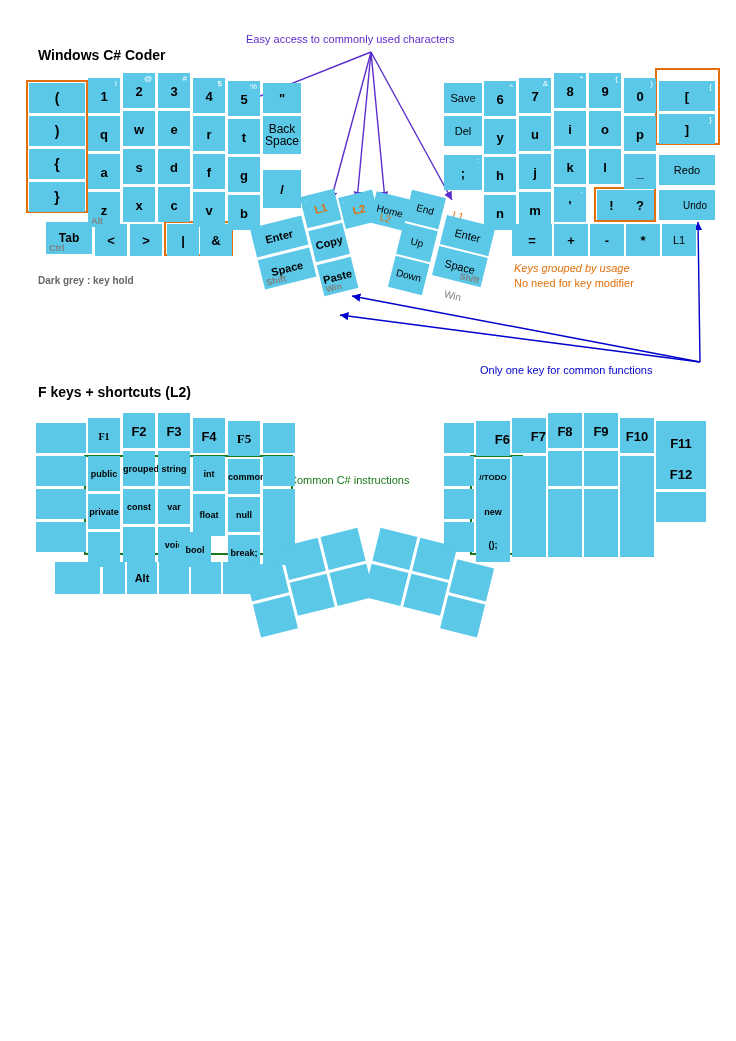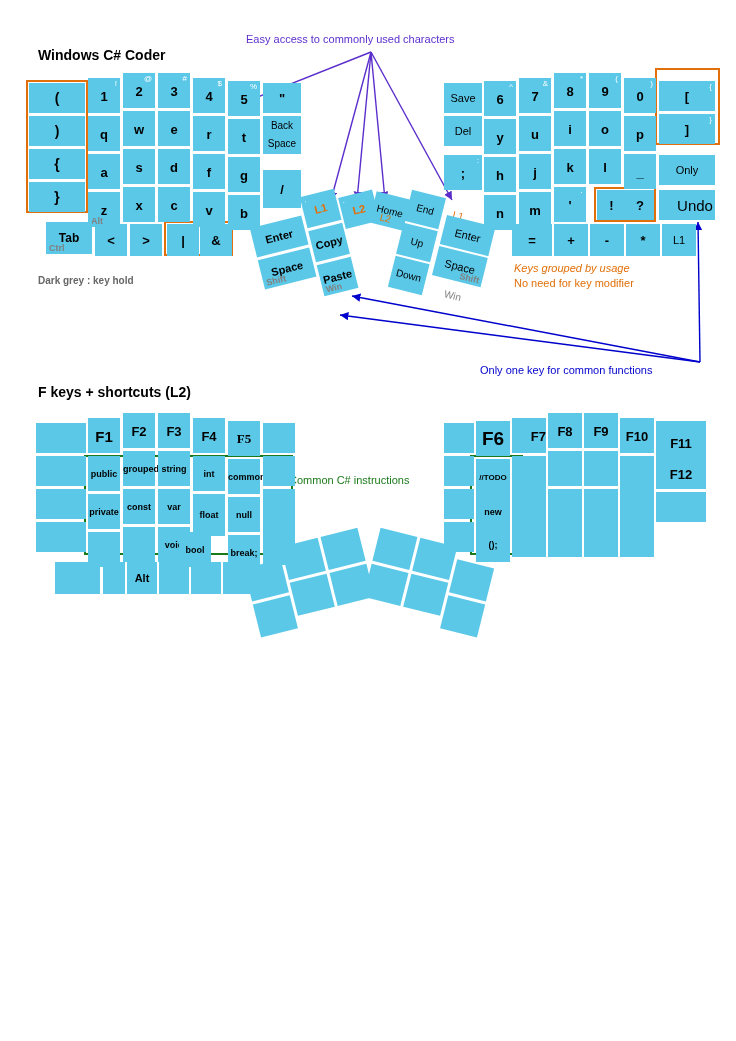--- a/index.html
+++ b/index.html
@@ -100,21 +100,21 @@
 <div class="key" style="left:158px;top:111px;width:32px;height:35px;">
     <span class="main" style="font-size:13px;">e</span>
   </div>
 <div class="key" style="left:193px;top:116px;width:32px;height:35px;">
     <span class="main" style="font-size:13px;">r</span>
   </div>
 <div class="key" style="left:228px;top:119px;width:32px;height:35px;">
     <span class="main" style="font-size:13px;">t</span>
   </div>
 <div class="key smallkey" style="left:263px;top:116px;width:38px;height:38px;">
-    <span class="main" style="font-size:10px;line-height:18px;">Back Space</span>
+    <span class="main" style="font-size:12px;line-height:12px;">Back Space</span>
   </div>
 
 <div class="key" style="left:29px;top:149px;width:56px;height:30px;">
     <span class="main" style="font-size:14px;">{</span>
   </div>
 <div class="key" style="left:88px;top:154px;width:32px;height:35px;">
     <span class="main" style="font-size:13px;">a</span>
   </div>
 <div class="key" style="left:123px;top:149px;width:32px;height:35px;">
     <span class="main" style="font-size:13px;">s</span>
@@ -258,41 +258,41 @@
 <div class="key" style="left:554px;top:149px;width:32px;height:35px;">
     <span class="main" style="font-size:13px;">k</span>
   </div>
 <div class="key" style="left:589px;top:149px;width:32px;height:35px;">
     <span class="main" style="font-size:13px;">l</span>
   </div>
 <div class="key" style="left:624px;top:154px;width:32px;height:35px;">
     <span class="main" style="font-size:13px;">_</span>
   </div>
 <div class="key smallkey" style="left:659px;top:155px;width:56px;height:30px;">
-    <span class="main" style="font-size:11px;">Only</span>
+    <span class="main" style="font-size:11px;">Redo</span>
   </div>
 
 <div class="key" style="left:484px;top:195px;width:32px;height:35px;">
     <span class="main" style="font-size:13px;">n</span>
   </div>
 <div class="key" style="left:519px;top:192px;width:32px;height:35px;">
     <span class="main" style="font-size:13px;">m</span>
   </div>
 <div class="key" style="left:554px;top:187px;width:32px;height:35px;">
     <span class="tr">·</span>
     <span class="main" style="font-size:13px;">'</span>
   </div>
 <div class="key" style="left:597px;top:190px;width:29px;height:30px;">
     <span class="main" style="font-size:13px;">!</span>
   </div>
 <div class="key" style="left:626px;top:190px;width:28px;height:30px;">
     <span class="main" style="font-size:13px;">?</span>
   </div>
 <div class="key smallkey" style="left:659px;top:190px;width:56px;height:30px;">
-    <span class="main" style="font-size:15px;padding-left:16px;">Undo</span>
+    <span class="main" style="font-size:10px;padding-left:16px;">Undo</span>
   </div>
 
 <div class="key" style="left:512px;top:224px;width:40px;height:32px;">
     <span class="main" style="font-size:13px;">=</span>
   </div>
 <div class="key" style="left:554px;top:224px;width:34px;height:32px;">
     <span class="main" style="font-size:13px;">+</span>
   </div>
 <div class="key" style="left:590px;top:224px;width:34px;height:32px;">
     <span class="main" style="font-size:13px;">-</span>
@@ -332,21 +332,21 @@
     </div>
   <div class="key smallkey" style="left:62px;top:46px;width:50px;height:22px;background:transparent;">
       <span class="main" style="font-size:10px;color:#808080;">Win</span>
     </div>
 </div>
 
 <div class="key" style="left:36px;top:423px;width:50px;height:30px;">
     <span class="main" style="font-size:12px;"></span>
   </div>
 <div class="key" style="left:88px;top:418px;width:32px;height:35px;">
-    <span class="main" style="font-size:15px;">F1</span>
+    <span class="main" style="font-size:10px;font-family:Liberation Serif, serif;">F1</span>
   </div>
 <div class="key" style="left:123px;top:413px;width:32px;height:35px;">
     <span class="main" style="font-size:13px;text-align:center;">F2</span>
   </div>
 <div class="key" style="left:158px;top:413px;width:32px;height:35px;">
     <span class="main" style="font-size:13px;">F3</span>
   </div>
 <div class="key" style="left:193px;top:418px;width:32px;height:35px;">
     <span class="main" style="font-size:13px;">F4</span>
   </div>
@@ -448,21 +448,21 @@
   <div class="key" style="left:82px;top:4px;width:38px;height:34px;"></div>
   <div class="key" style="left:0px;top:53px;width:38px;height:34px;"></div>
   <div class="key" style="left:41px;top:41px;width:38px;height:34px;"></div>
   <div class="key" style="left:82px;top:41px;width:38px;height:34px;"></div>
 </div>
 
 <div class="key" style="left:444px;top:423px;width:30px;height:30px;">
     <span class="main" style="font-size:12px;"></span>
   </div>
 <div class="key" style="left:476px;top:421px;width:34px;height:35px;">
-    <span class="main" style="font-size:19px;">F6</span>
+    <span class="main" style="font-size:13px;text-align:right;">F6</span>
   </div>
 <div class="key" style="left:512px;top:418px;width:34px;height:35px;">
     <span class="main" style="font-size:13px;text-align:right;">F7</span>
   </div>
 <div class="key" style="left:548px;top:413px;width:34px;height:35px;">
     <span class="main" style="font-size:13px;">F8</span>
   </div>
 <div class="key" style="left:584px;top:413px;width:34px;height:35px;">
     <span class="main" style="font-size:13px;">F9</span>
   </div>

